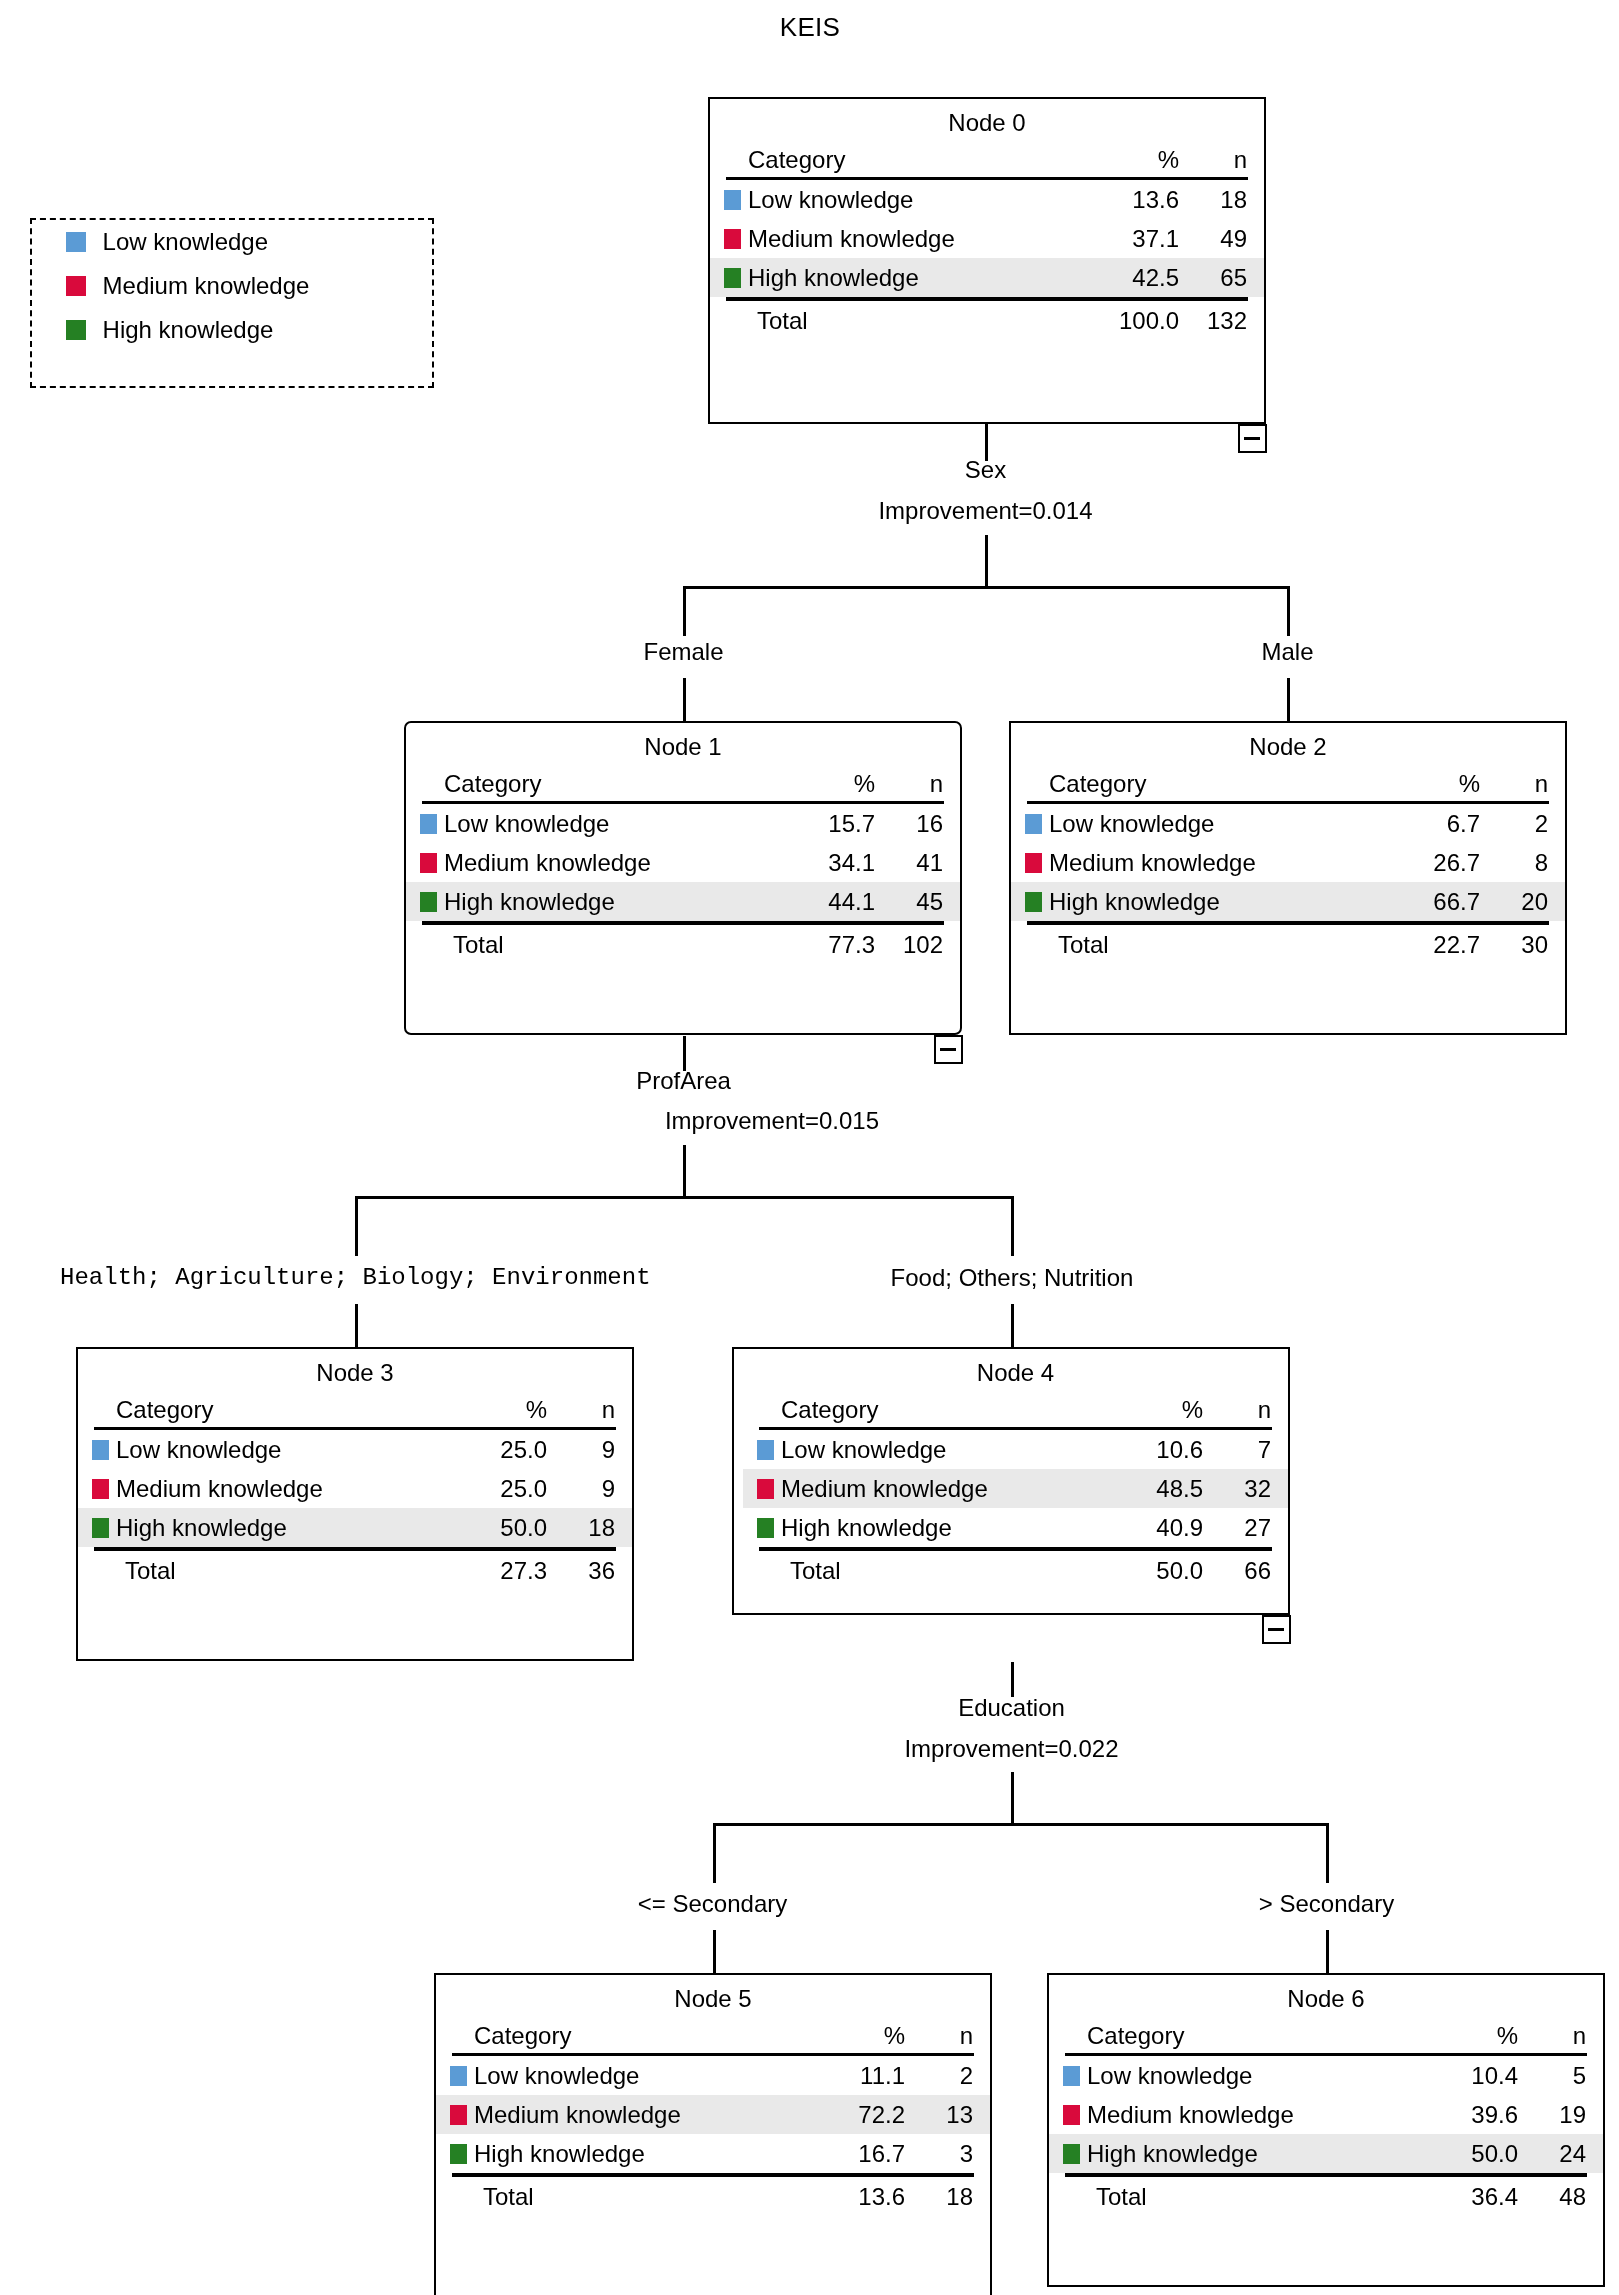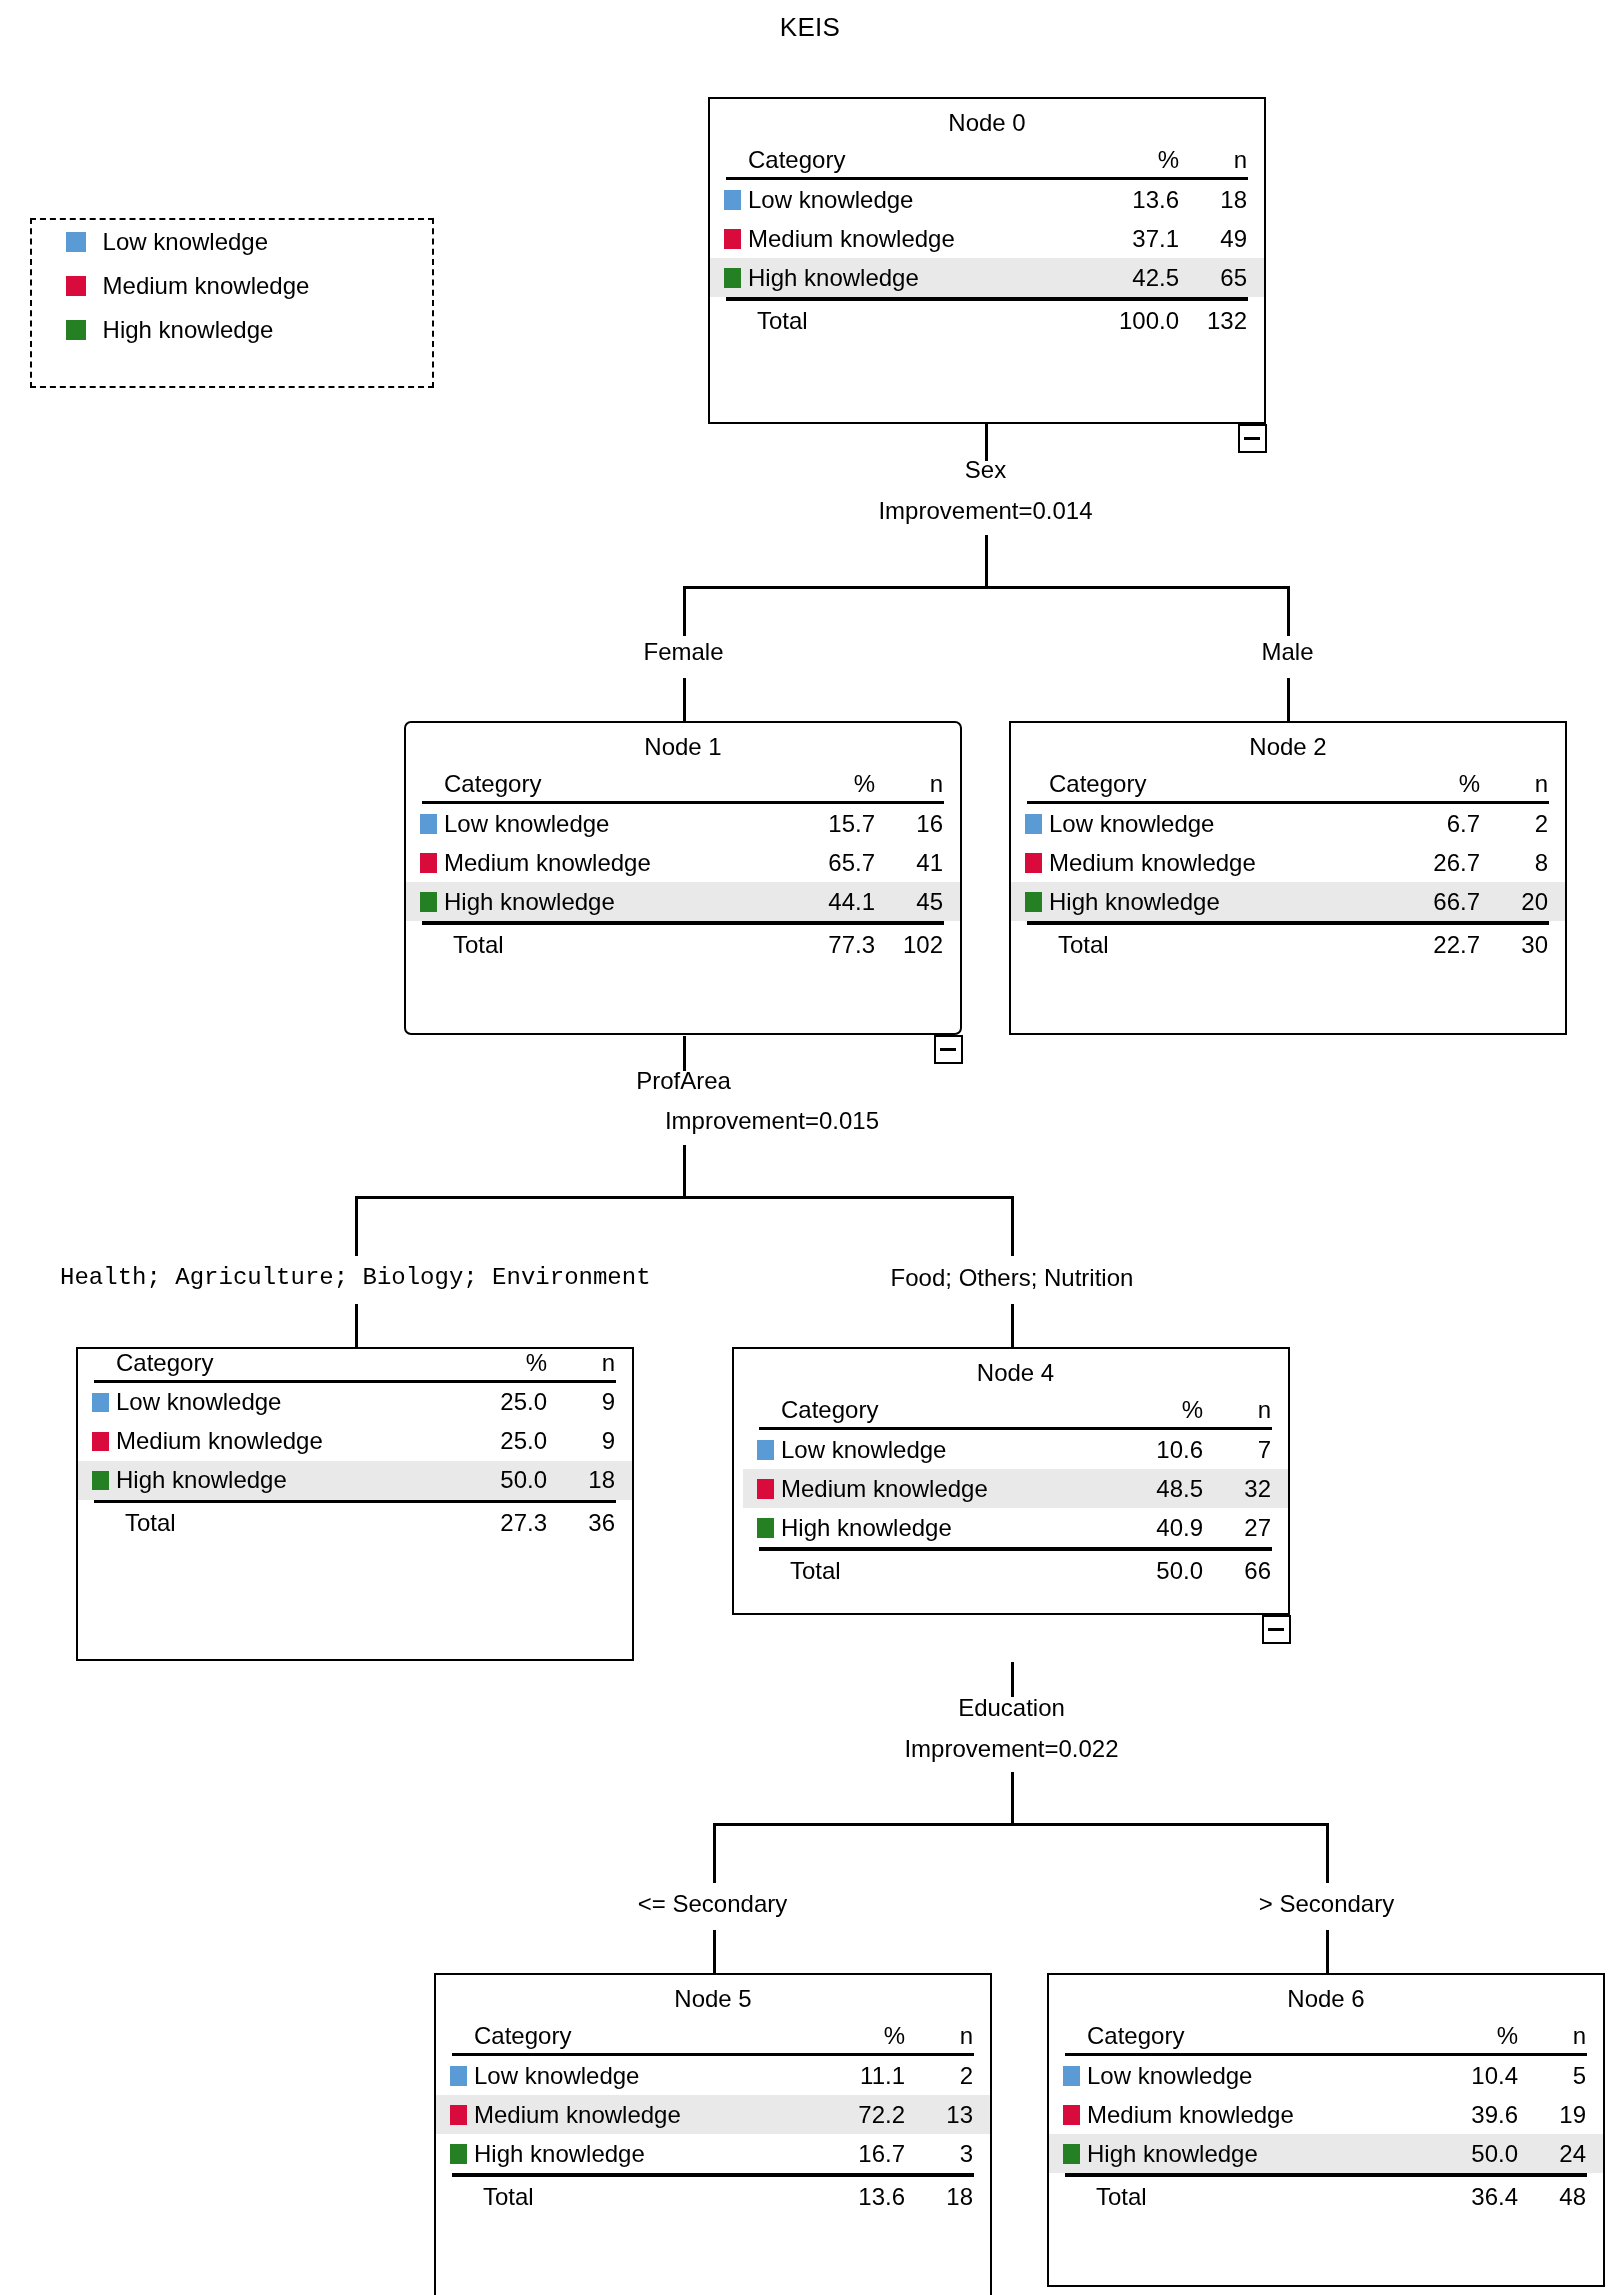--- a/index.html
+++ b/index.html
@@ -262,21 +262,21 @@
             </td>
         <td class="cell-cat">Low knowledge</td>
         <td class="cell-pct">15.7</td>
         <td class="cell-n">16</td>
       </tr>
       <tr class="data-row">
         <td class="cell-swatch">
               <span class="sw" style="background:#D90A3C"></span>
             </td>
         <td class="cell-cat">Medium knowledge</td>
-        <td class="cell-pct">65.7</td>
+        <td class="cell-pct">34.1</td>
         <td class="cell-n">41</td>
       </tr>
       <tr class="data-row hl">
         <td class="cell-swatch">
               <span class="sw" style="background:#258023"></span>
             </td>
         <td class="cell-cat">High knowledge</td>
         <td class="cell-pct">44.1</td>
         <td class="cell-n">45</td>
       </tr>
@@ -358,20 +358,21 @@
   <div class="vline" style="left:683px; top:1145px; height:52px;"></div>
   <div class="hline" style="left:355px; top:1196px; width:659px;"></div>
   <div class="vline" style="left:355px; top:1196px; height:60px;"></div>
   <div class="vline" style="left:1011px; top:1196px; height:60px;"></div>
   <div class="branch-label" style="left:16.3px; top:1264px; width:678px;font-family:Liberation Mono, monospace;">Health; Agriculture; Biology; Environment</div>
   <div class="branch-label" style="left:777px; top:1264px; width:470px;">Food; Others; Nutrition</div>
   <div class="vline" style="left:355px; top:1304px; height:43px;"></div>
   <div class="vline" style="left:1011px; top:1304px; height:43px;"></div>
 
   <div class="node" id="box-node3" style="left:76px; top:1347px; width:558px; height:314px;">
+    <div class="node-title">Node 3</div>
     <table class="node-table">
       <tbody>
           <tr class="hdr-row">
         <td class="cell-swatch"></td>
         <td class="cell-cat">Category</td>
         <td class="cell-pct">%</td>
         <td class="cell-n">n</td>
       </tr>
       <tr class="hdr-rule">
         <td colspan="4">

